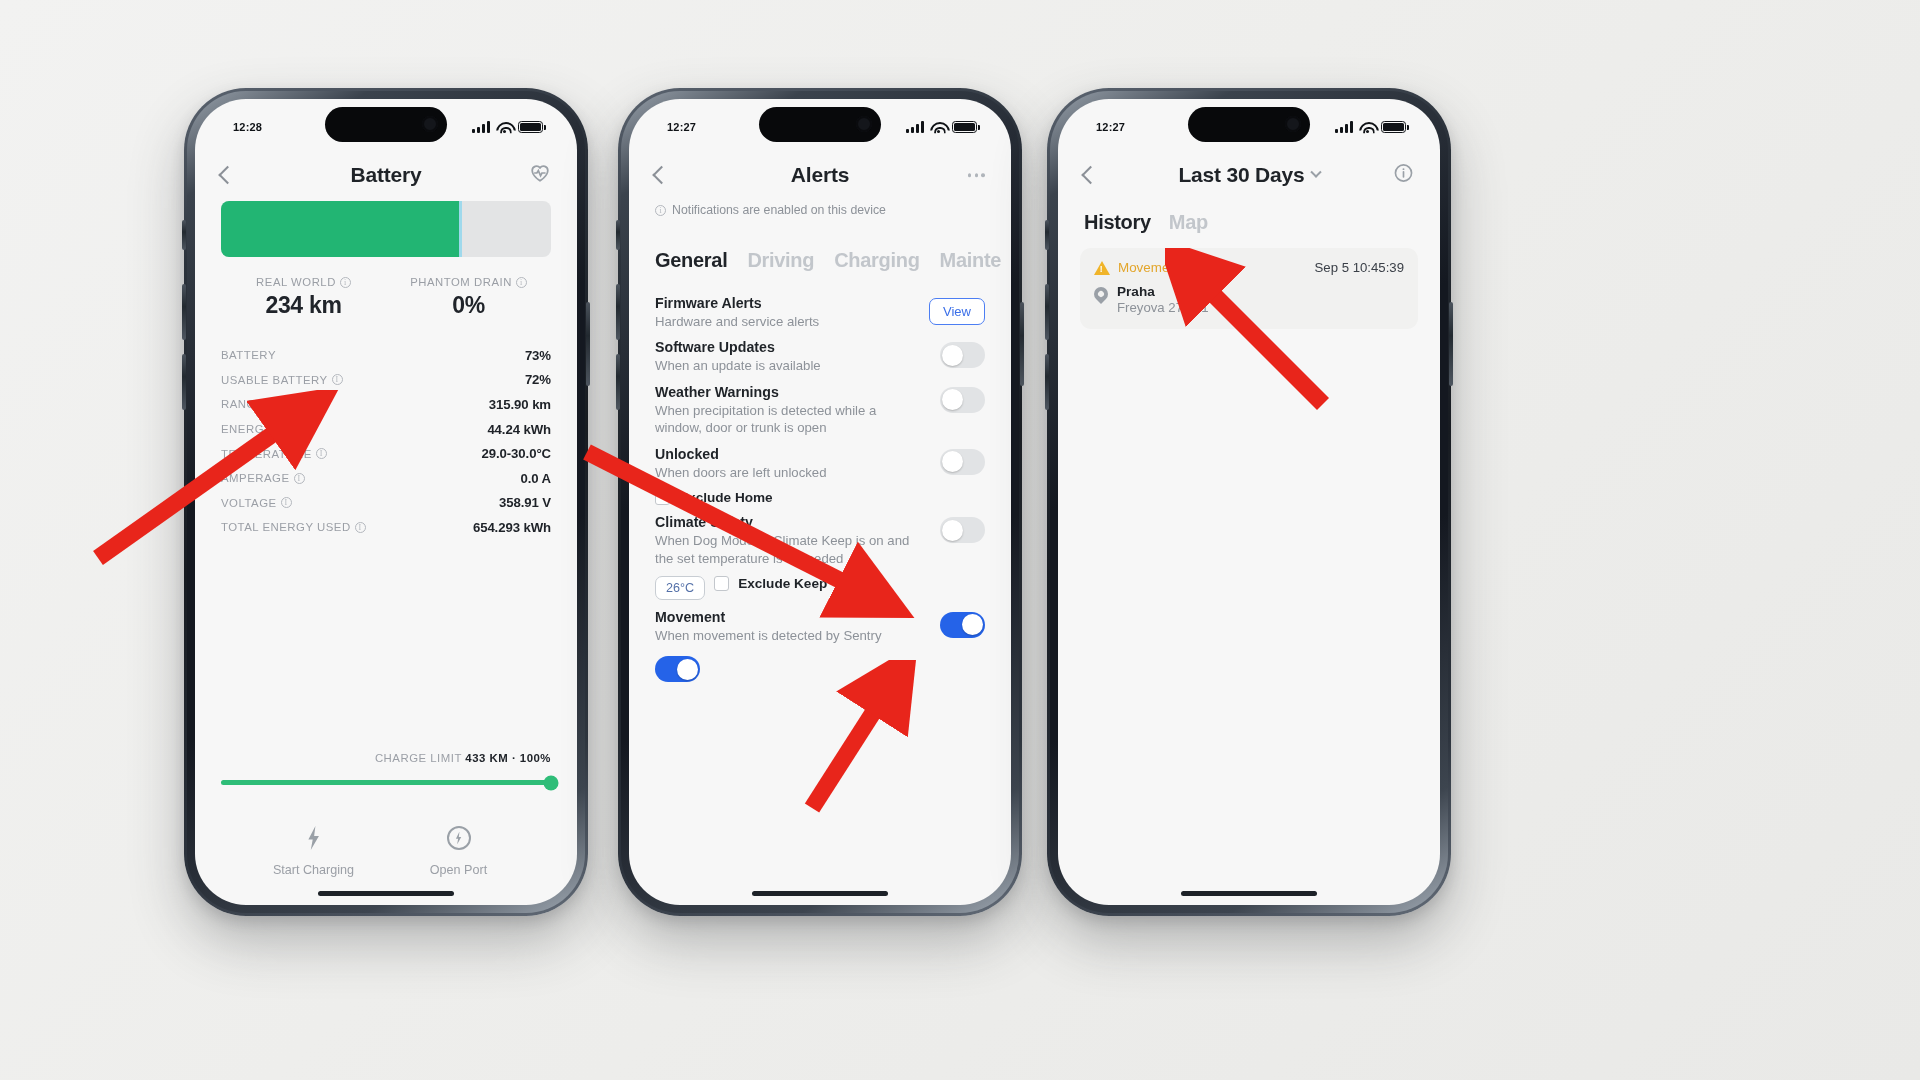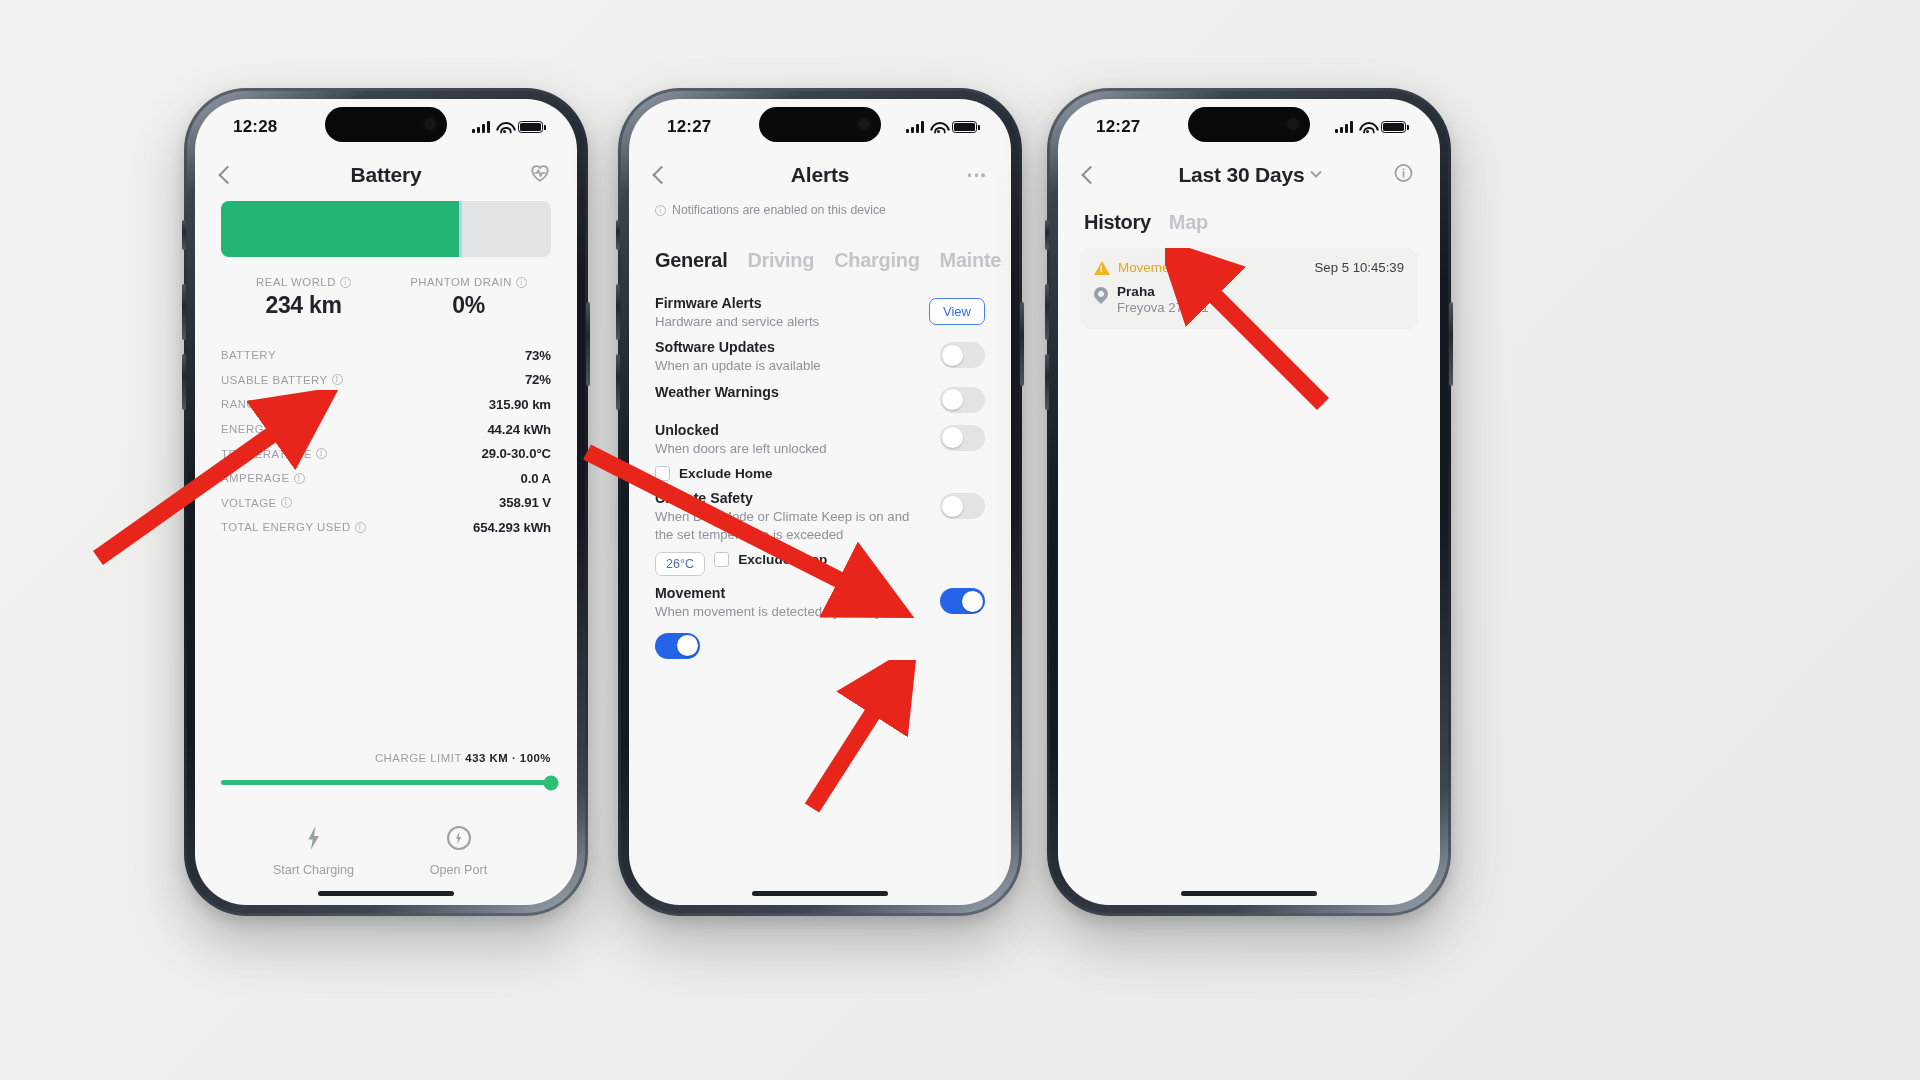--- a/index.html
+++ b/index.html
@@ -35,21 +35,21 @@
   .b-up     { top:196px; height:56px; }
   .b-down   { top:266px; height:56px; }
   .b-power  { top:214px; height:84px; }
 
   
   .statusbar{
     position:relative; height:50px;
     display:flex; align-items:center; justify-content:space-between;
     padding:0 34px 0 38px;
   }
-  .sb-time{ font-size:17px; font-weight:700; color:#101317; letter-spacing:.2px; margin-top:6px; }
+  .sb-time{ font-size:11px; font-weight:700; color:#101317; letter-spacing:.2px; margin-top:6px; }
   .sb-right{ display:flex; align-items:center; gap:6px; margin-top:6px; }
   .island{
     position:absolute; left:50%; transform:translateX(-50%); top:8px;
     width:122px; height:35px; border-radius:20px; background:#08090b;
   }
   .island:after{
     content:""; position:absolute; right:9px; top:9px; width:16px; height:16px;
     border-radius:50%; background:#14161b;
     box-shadow: inset 0 0 0 2px #0a0b0e;
   }
@@ -440,20 +440,21 @@
               </div>
               <div class="toggle">
                 <i></i>
               </div>
             </div>
           </div>
           <div>
             <div class="aitem">
               <div class="aitem-txt">
                 <div class="aitem-title">Weather Warnings</div>
+                <div class="aitem-sub">When precipitation is detected while a window, door or trunk is open</div>
               </div>
               <div class="toggle">
                 <i></i>
               </div>
             </div>
           </div>
           <div>
             <div class="aitem">
               <div class="aitem-txt">
                 <div class="aitem-title">Unlocked</div>

